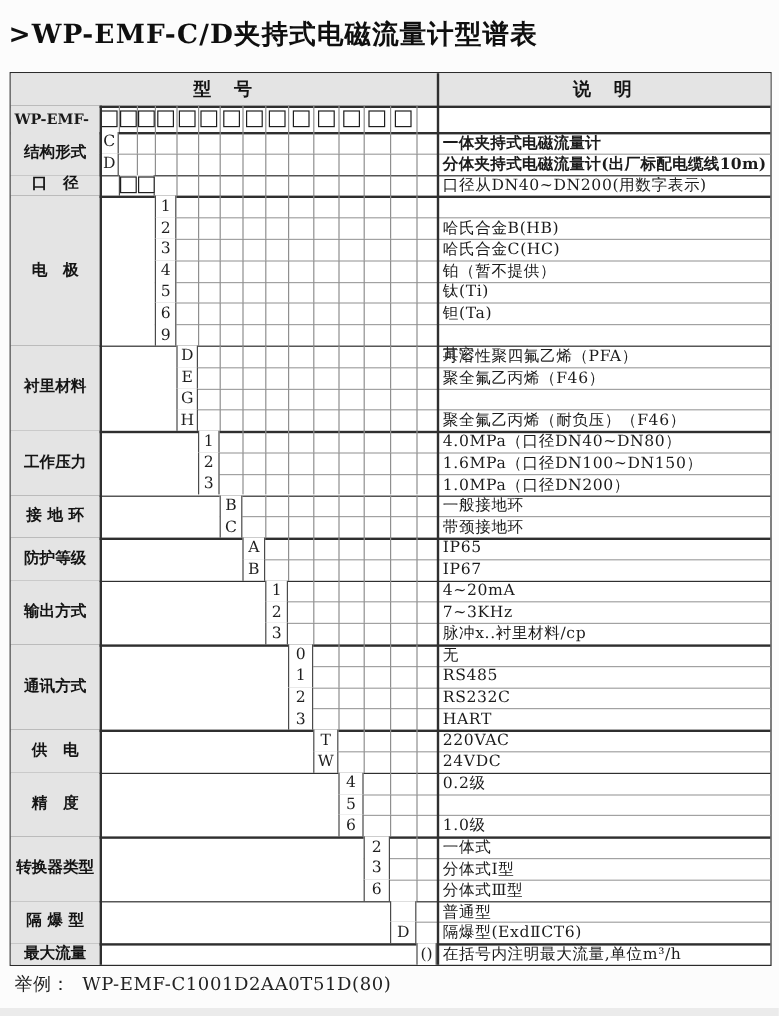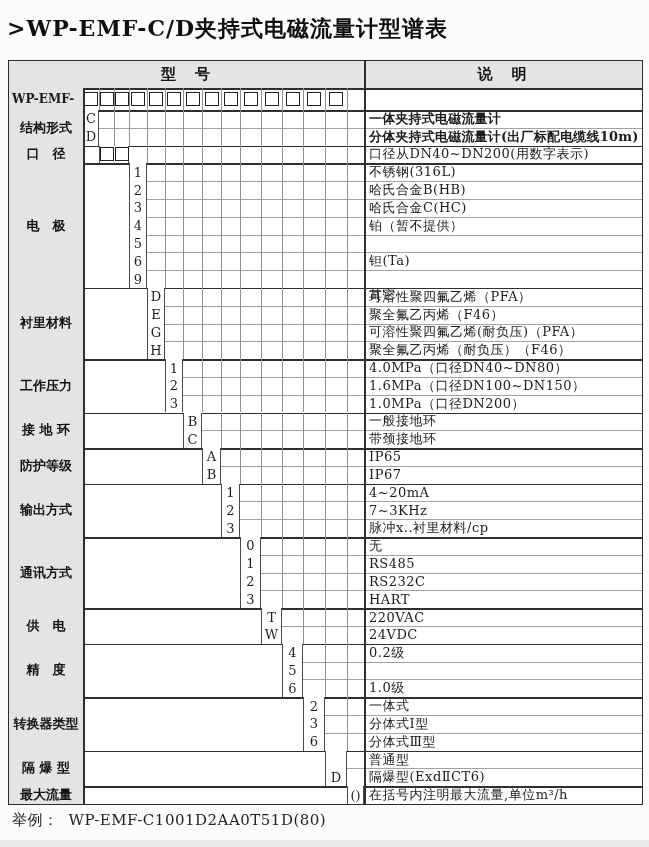--- a/index.html
+++ b/index.html
@@ -129,21 +129,20 @@
     <div class="vl" style="left: 156px; top: 102.385px; height: 17.7949px;"></div>
     <div class="vl" style="left: 174px; top: 102.385px; height: 17.7949px;"></div>
     <div class="vl" style="left: 193px; top: 102.385px; height: 17.7949px;"></div>
     <div class="vl" style="left: 212px; top: 102.385px; height: 17.7949px;"></div>
     <div class="vl" style="left: 231px; top: 102.385px; height: 17.7949px;"></div>
     <div class="vl" style="left: 252px; top: 102.385px; height: 17.7949px;"></div>
     <div class="vl" style="left: 273px; top: 102.385px; height: 17.7949px;"></div>
     <div class="vl" style="left: 294px; top: 102.385px; height: 17.7949px;"></div>
     <div class="vl" style="left: 316px; top: 102.385px; height: 17.7949px;"></div>
     <div class="vl" style="left: 338px; top: 102.385px; height: 17.7949px;"></div>
-    <div class="desc" style="left: 355px; top: 102.385px; width: 278px; height: 17.7949px;">不锈钢(316L)</div>
     <div class="hl" style="left: 120px; top: 120.179px; width: 513px;"></div>
     <div class="code" style="left: 120px; top: 120.179px; width: 18px; height: 17.7949px;">2</div>
     <div class="vl" style="left: 156px; top: 120.179px; height: 17.7949px;"></div>
     <div class="vl" style="left: 174px; top: 120.179px; height: 17.7949px;"></div>
     <div class="vl" style="left: 193px; top: 120.179px; height: 17.7949px;"></div>
     <div class="vl" style="left: 212px; top: 120.179px; height: 17.7949px;"></div>
     <div class="vl" style="left: 231px; top: 120.179px; height: 17.7949px;"></div>
     <div class="vl" style="left: 252px; top: 120.179px; height: 17.7949px;"></div>
     <div class="vl" style="left: 273px; top: 120.179px; height: 17.7949px;"></div>
     <div class="vl" style="left: 294px; top: 120.179px; height: 17.7949px;"></div>
@@ -181,20 +180,21 @@
     <div class="vl" style="left: 156px; top: 173.564px; height: 17.7949px;"></div>
     <div class="vl" style="left: 174px; top: 173.564px; height: 17.7949px;"></div>
     <div class="vl" style="left: 193px; top: 173.564px; height: 17.7949px;"></div>
     <div class="vl" style="left: 212px; top: 173.564px; height: 17.7949px;"></div>
     <div class="vl" style="left: 231px; top: 173.564px; height: 17.7949px;"></div>
     <div class="vl" style="left: 252px; top: 173.564px; height: 17.7949px;"></div>
     <div class="vl" style="left: 273px; top: 173.564px; height: 17.7949px;"></div>
     <div class="vl" style="left: 294px; top: 173.564px; height: 17.7949px;"></div>
     <div class="vl" style="left: 316px; top: 173.564px; height: 17.7949px;"></div>
     <div class="vl" style="left: 338px; top: 173.564px; height: 17.7949px;"></div>
+    <div class="desc" style="left: 355px; top: 173.564px; width: 278px; height: 17.7949px;">钛(Ti)</div>
     <div class="hl" style="left: 120px; top: 191.359px; width: 513px;"></div>
     <div class="code" style="left: 120px; top: 191.359px; width: 18px; height: 17.7949px;">6</div>
     <div class="vl" style="left: 156px; top: 191.359px; height: 17.7949px;"></div>
     <div class="vl" style="left: 174px; top: 191.359px; height: 17.7949px;"></div>
     <div class="vl" style="left: 193px; top: 191.359px; height: 17.7949px;"></div>
     <div class="vl" style="left: 212px; top: 191.359px; height: 17.7949px;"></div>
     <div class="vl" style="left: 231px; top: 191.359px; height: 17.7949px;"></div>
     <div class="vl" style="left: 252px; top: 191.359px; height: 17.7949px;"></div>
     <div class="vl" style="left: 273px; top: 191.359px; height: 17.7949px;"></div>
     <div class="vl" style="left: 294px; top: 191.359px; height: 17.7949px;"></div>
@@ -243,21 +243,20 @@
     <div class="code" style="left: 138px; top: 262.538px; width: 18px; height: 17.7949px;">G</div>
     <div class="vl" style="left: 174px; top: 262.538px; height: 17.7949px;"></div>
     <div class="vl" style="left: 193px; top: 262.538px; height: 17.7949px;"></div>
     <div class="vl" style="left: 212px; top: 262.538px; height: 17.7949px;"></div>
     <div class="vl" style="left: 231px; top: 262.538px; height: 17.7949px;"></div>
     <div class="vl" style="left: 252px; top: 262.538px; height: 17.7949px;"></div>
     <div class="vl" style="left: 273px; top: 262.538px; height: 17.7949px;"></div>
     <div class="vl" style="left: 294px; top: 262.538px; height: 17.7949px;"></div>
     <div class="vl" style="left: 316px; top: 262.538px; height: 17.7949px;"></div>
     <div class="vl" style="left: 338px; top: 262.538px; height: 17.7949px;"></div>
-    <div class="desc" style="left: 355px; top: 262.538px; width: 278px; height: 17.7949px;">可溶性聚四氟乙烯(耐负压)（PFA）</div>
     <div class="hl" style="left: 138px; top: 280.333px; width: 495px;"></div>
     <div class="code" style="left: 138px; top: 280.333px; width: 18px; height: 17.7949px;">H</div>
     <div class="vl" style="left: 174px; top: 280.333px; height: 17.7949px;"></div>
     <div class="vl" style="left: 193px; top: 280.333px; height: 17.7949px;"></div>
     <div class="vl" style="left: 212px; top: 280.333px; height: 17.7949px;"></div>
     <div class="vl" style="left: 231px; top: 280.333px; height: 17.7949px;"></div>
     <div class="vl" style="left: 252px; top: 280.333px; height: 17.7949px;"></div>
     <div class="vl" style="left: 273px; top: 280.333px; height: 17.7949px;"></div>
     <div class="vl" style="left: 294px; top: 280.333px; height: 17.7949px;"></div>
     <div class="vl" style="left: 316px; top: 280.333px; height: 17.7949px;"></div>

